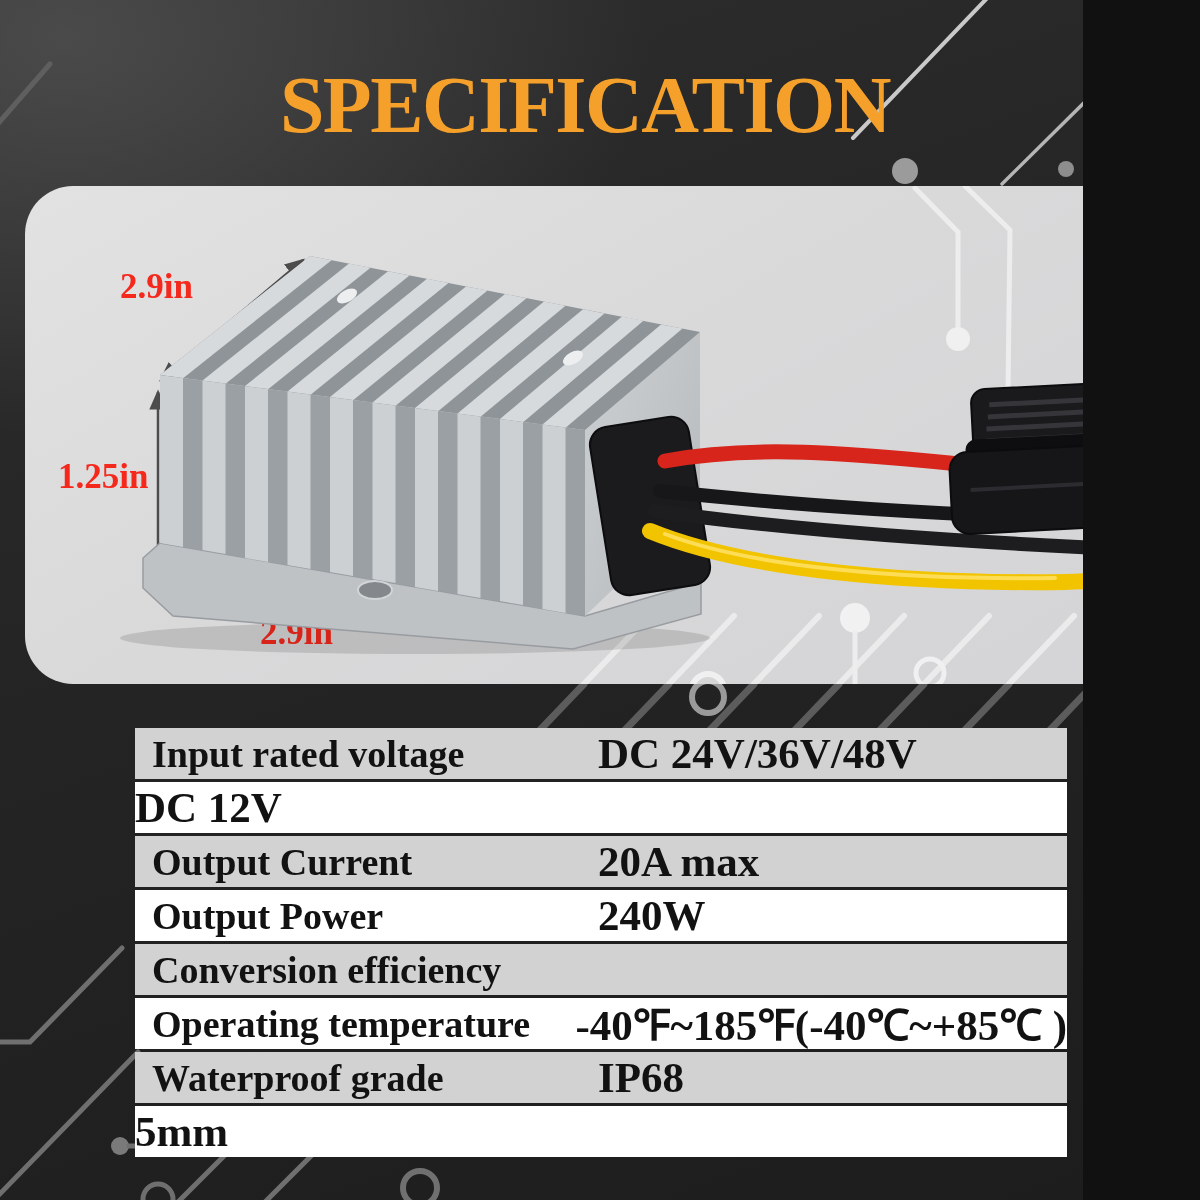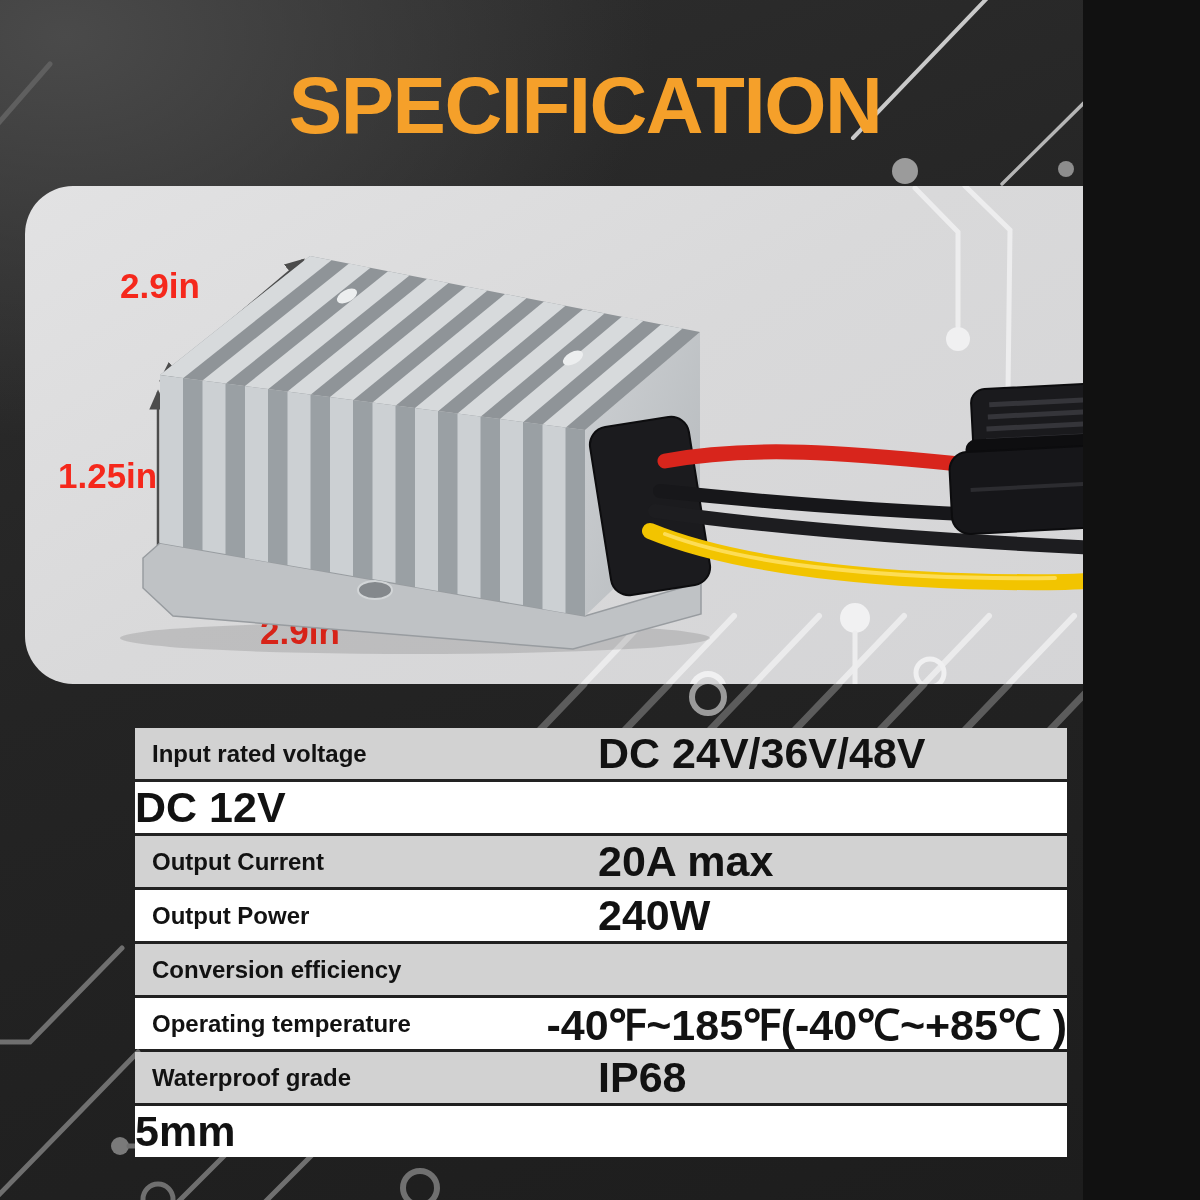--- a/index.html
+++ b/index.html
@@ -1,18 +1,18 @@
 <!DOCTYPE html>
 <html><head>
 <meta charset="utf-8">
 <style>
   html,body{margin:0;padding:0;background:#111;}
   .canvas{
     position:relative;width:1083px;height:1200px;overflow:hidden;
-    font-family:Liberation Sans, sans-serif;
+    font-family:Liberation Serif, serif;
     background:
       radial-gradient(950px 650px at 6% 3%, #4a4a4a 0%, rgba(42,42,42,0) 62%),
       linear-gradient(160deg,#2e2e2e 0%,#242424 45%,#1d1d1d 100%);
   }
   .bg-traces{position:absolute;left:0;top:0;width:1200px;height:1200px;}
   .page-title{
     position:absolute;top:60px;left:-15px;width:1200px;text-align:center;
     font-size:80px;font-weight:700;letter-spacing:-1.5px;color:#f5a02a;
   }
   .product-panel{
@@ -20,21 +20,21 @@
     border-radius:48px 0 0 48px;
     background:linear-gradient(150deg,#e2e2e3 0%,#d9d9da 45%,#d4d4d6 100%);
     overflow:hidden;
   }
   .panel-svg{position:absolute;left:0;top:0;width:1175px;height:498px;}
   .spec-table{position:absolute;left:135px;top:728px;width:932px;}
   .spec-row{height:51px;display:flex;align-items:center;}
   .spec-row + .spec-row{margin-top:3px;}
   .row-gray{background:#d2d2d2;}
   .row-white{background:#ffffff;}
-  .spec-cell-label{width:446px;padding-left:17px;font-size:24px;font-weight:600;color:#121212;white-space:nowrap;}
+  .spec-cell-label{width:446px;padding-left:17px;font-size:38px;font-weight:600;color:#121212;white-space:nowrap;}
   .spec-cell-value{flex:1;font-size:43px;font-weight:600;color:#121212;white-space:nowrap;}
   .dim-text{font-size:35px;font-weight:600;fill:#f5281c;}
 </style>
 </head>
 <body>
 
 <div class="canvas">
 
   <svg class="bg-traces" viewBox="0 0 1200 1200">
     <g stroke-linecap="round" fill="none">

